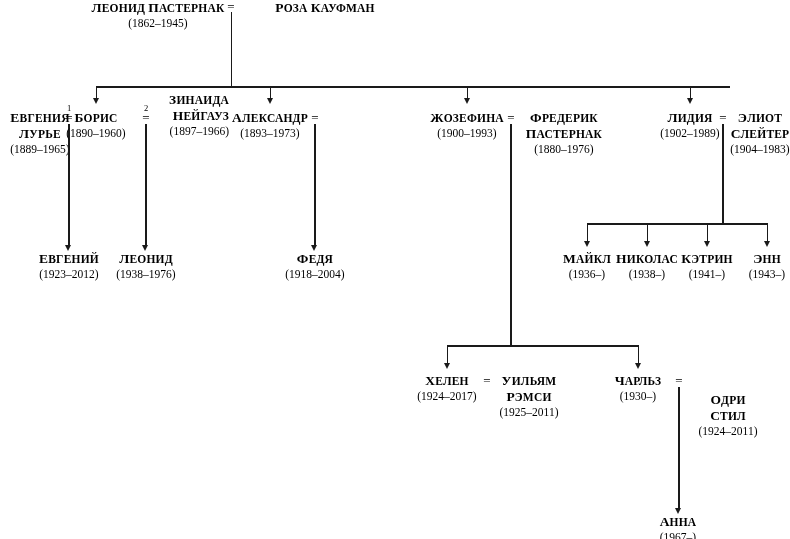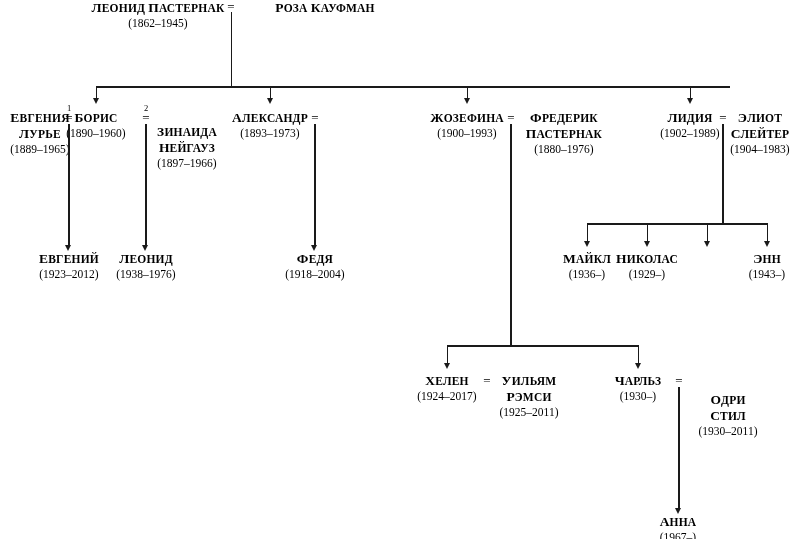--- a/index.html
+++ b/index.html
@@ -65,21 +65,21 @@
 
   <div class="node" style="left:56px;top:110px;width:80px;">
     <div class="nm"><span class="cap">Б</span>ОРИС</div>
     <div class="dt">(1890–1960)</div>
   </div>
   <div class="eqnum" style="left:138px;top:104px;width:16px;">2</div>
   <div class="eq" style="left:138px;top:112px;width:16px;">=</div>
   <div class="ln vl" style="left:145.2px;top:124px;height:123px;"></div>
   <div class="arw" style="left:142.4px;top:245px;"></div>
 
-  <div class="node" style="left:145px;top:124px;width:84px;">
+  <div class="node" style="left:145px;top:92px;width:84px;text-align:right;">
     <div class="nm"><span class="cap">З</span>ИНАИДА</div>
     <div class="nm"><span class="cap">Н</span>ЕЙГАУЗ</div>
     <div class="dt">(1897–1966)</div>
   </div>
 
   <div class="node" style="left:229px;top:110px;width:82px;">
     <div class="nm"><span class="cap">А</span>ЛЕКСАНДР</div>
     <div class="dt">(1893–1973)</div>
   </div>
   <div class="eq" style="left:307px;top:112px;width:16px;">=</div>
@@ -138,23 +138,27 @@
     <div class="dt">(1918–2004)</div>
   </div>
 
   <div class="node" style="left:551px;top:251px;width:72px;">
     <div class="nm"><span class="cap">М</span>АЙКЛ</div>
     <div class="dt">(1936–)</div>
   </div>
 
   <div class="node" style="left:611px;top:251px;width:72px;">
     <div class="nm"><span class="cap">Н</span>ИКОЛАС</div>
-    <div class="dt">(1929–)</div>
-  </div>
-
+    <div class="dt">(1938–)</div>
+  </div>
+
+  <div class="node" style="left:671px;top:251px;width:72px;">
+    <div class="nm"><span class="cap">К</span>ЭТРИН</div>
+    <div class="dt">(1941–)</div>
+  </div>
 
   <div class="node" style="left:731px;top:251px;width:72px;">
     <div class="nm"><span class="cap">Э</span>НН</div>
     <div class="dt">(1943–)</div>
   </div>
 
   <div class="ln hl" style="left:447px;top:345px;width:192px;"></div>
   <div class="ln vl" style="left:446.5px;top:345px;height:20px;"></div>
   <div class="arw" style="left:443.7px;top:363px;"></div>
   <div class="ln vl" style="left:637.5px;top:345px;height:20px;"></div>
@@ -176,21 +180,21 @@
     <div class="nm"><span class="cap">Ч</span>АРЛЬЗ</div>
     <div class="dt">(1930–)</div>
   </div>
   <div class="eq" style="left:671px;top:375px;width:16px;">=</div>
   <div class="ln vl" style="left:678.2px;top:387px;height:123px;"></div>
   <div class="arw" style="left:675.4px;top:508px;"></div>
 
   <div class="node" style="left:684px;top:373px;width:88px;margin-top:19px;">
     <div class="nm"><span class="cap">О</span>ДРИ</div>
     <div class="nm"><span class="cap">С</span>ТИЛ</div>
-    <div class="dt">(1930–2011)</div>
+    <div class="dt">(1924–2011)</div>
   </div>
 
   <div class="node" style="left:639px;top:514px;width:78px;">
     <div class="nm"><span class="cap">А</span>ННА</div>
     <div class="dt">(1967–)</div>
   </div>
 
 </div>
 
 </body></html>

